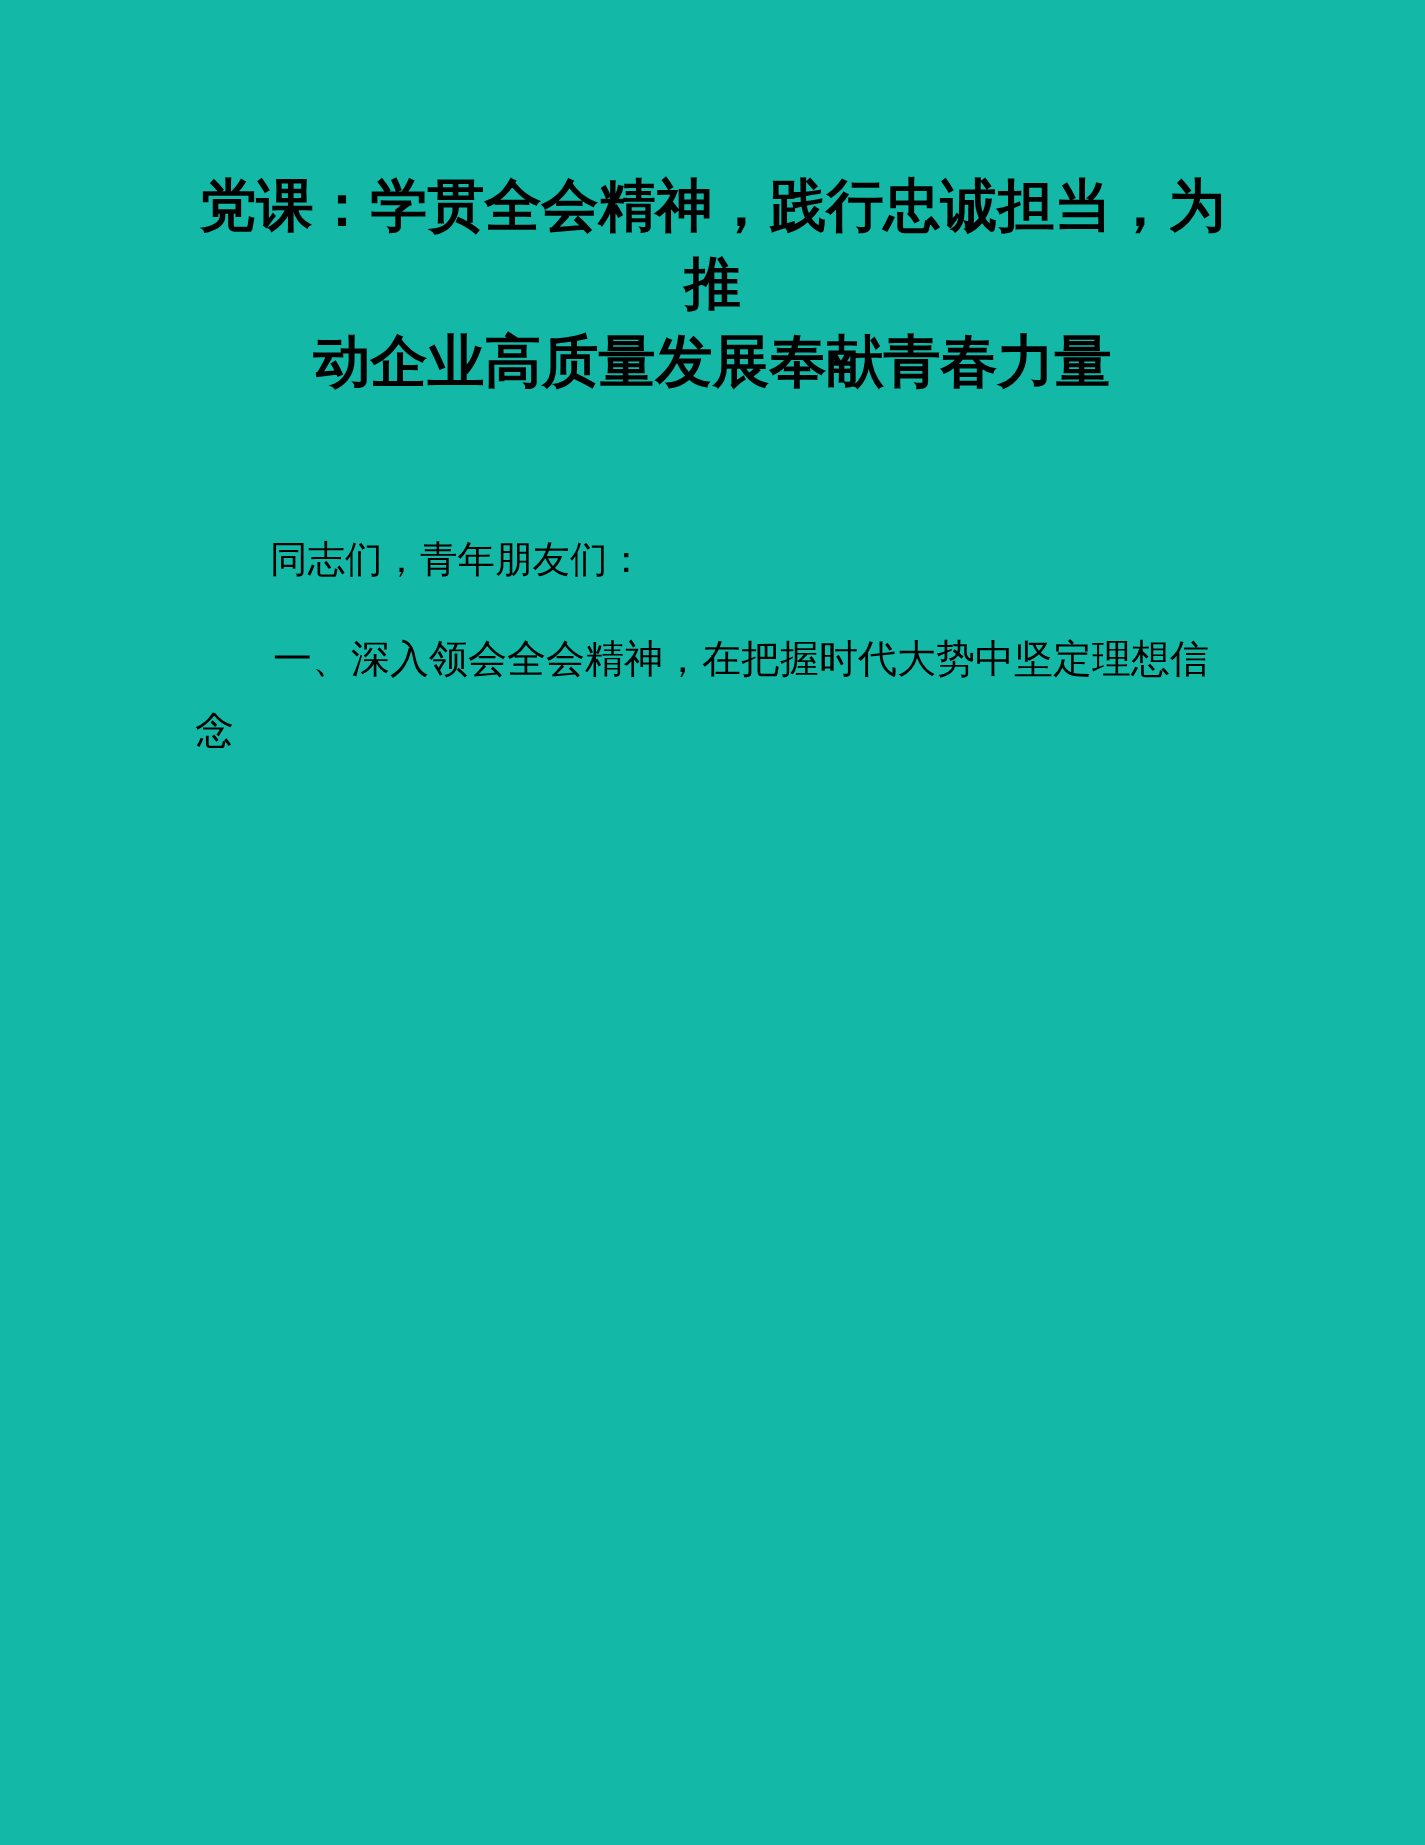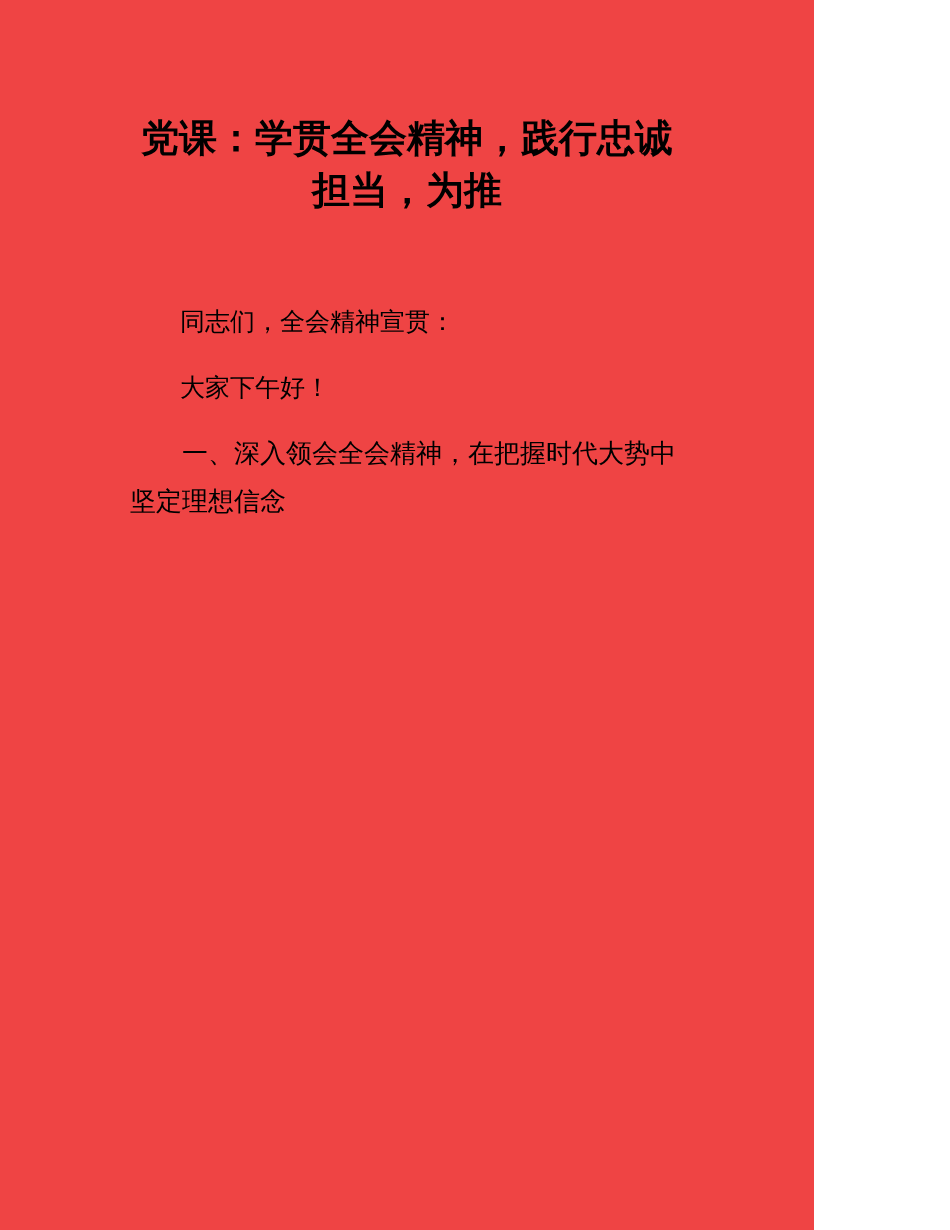--- a/index.html
+++ b/index.html
@@ -9,24 +9,24 @@
   }
   body {
     width: 950px;
     height: 1230px;
     overflow: hidden;
     font-family: "Liberation Serif", "DejaVu Serif", serif;
     color: #000000;
   }
   .page {
     box-sizing: border-box;
-    width: 814px;
+    width: 950px;
     height: 1230px;
     padding: 112px 130px 0 130px;
-    background: #ef4444;
+    background: #14b8a6;
   }
   .title {
     margin: 0;
     font-size: 38px;
     font-weight: bold;
     line-height: 52px;
     text-align: center;
     color: #000000;
     letter-spacing: 0;
   }
@@ -55,27 +55,27 @@
     color: #000000;
   }
 </style>
 </head>
 <body>
 
 <div class="page">
 
   <h1 class="title">
     <span class="tline">党课：学贯全会精神，践行忠诚担当，为推</span>
+    <span class="tline">动企业高质量发展奉献青春力量</span>
   </h1>
 
   <div class="body-text">
 
-    <p class="para">同志们，全会精神宣贯：</p>
+    <p class="para">同志们，青年朋友们：</p>
 
-    <p class="para">大家下午好！</p>
 
 
     <h2 class="heading">一、深入领会全会精神，在把握时代大势中坚定理想信念</h2>
 
 
   </div>
 
 </div>
 
 </body></html>

